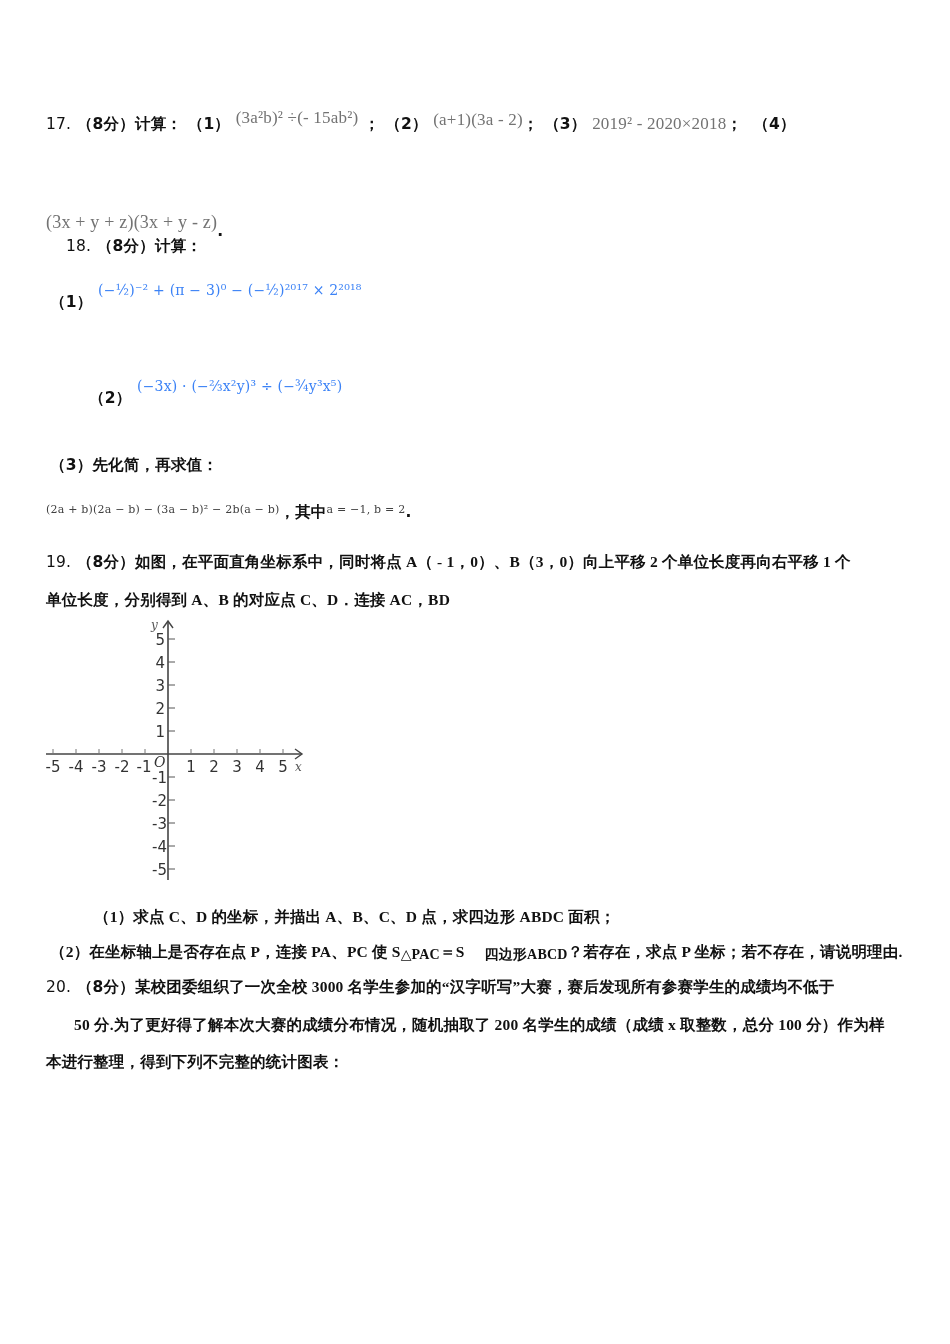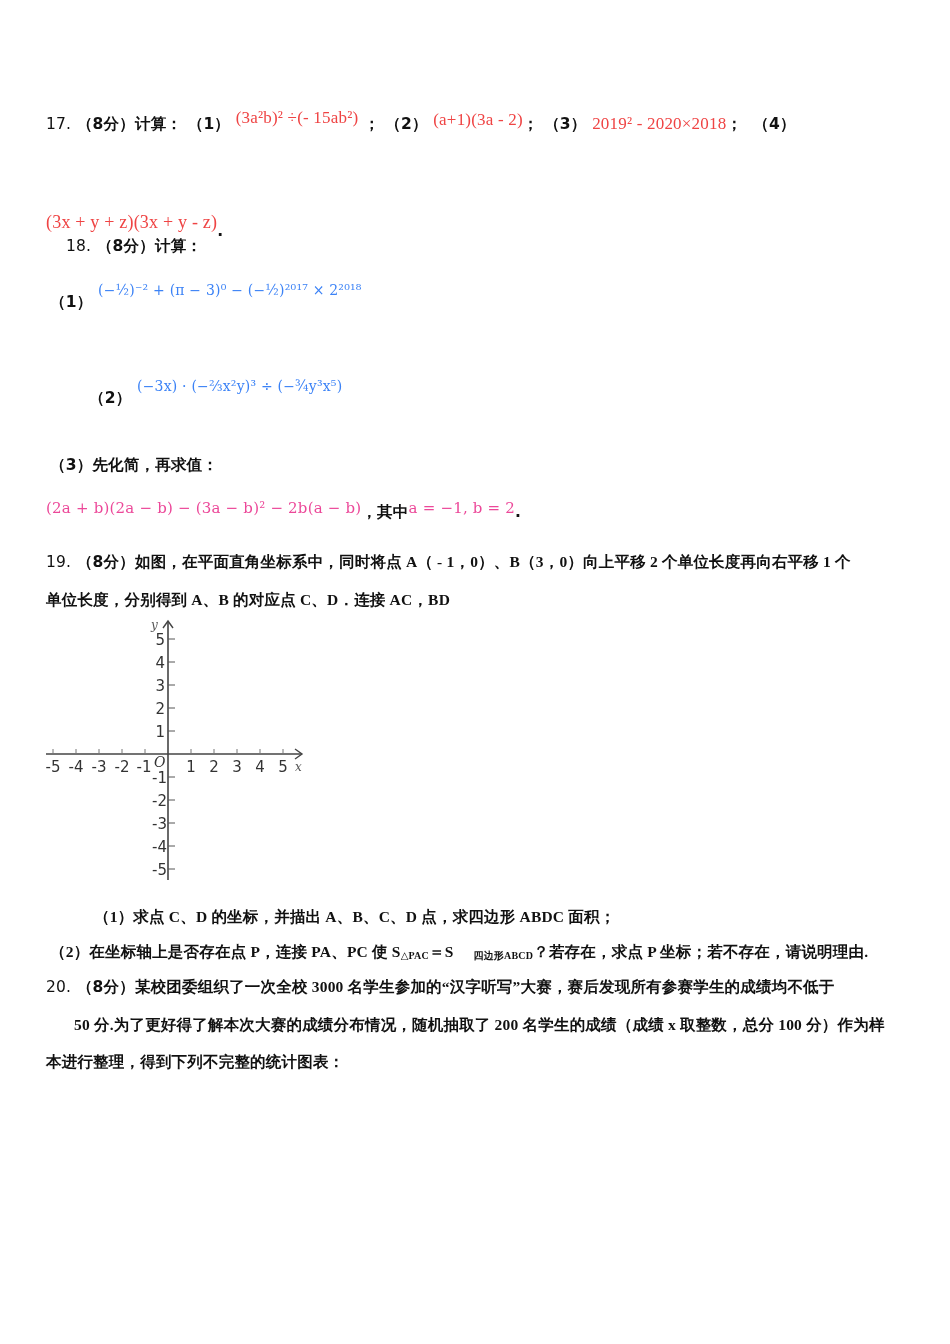--- a/index.html
+++ b/index.html
@@ -1,24 +1,24 @@
 <!DOCTYPE html>
 <html><head>
 <meta charset="utf-8">
 <style>
   html, body { margin: 0; padding: 0; background: #ffffff; }
   body { width: 950px; height: 1344px; position: relative; overflow: hidden;
          font-family: "DejaVu Sans", "Liberation Sans", sans-serif; color: #111; }
   .line { position: absolute; left: 46px; white-space: nowrap; font-size: 15.5px; font-weight: bold; letter-spacing: 0.2px; }
   .num { font-family: "DejaVu Sans", sans-serif; font-weight: normal; }
-  .math { font-family: "Liberation Serif", "DejaVu Serif", serif; font-weight: normal; font-size: 17px; color: #ef4444; }
+  .math { font-family: "Liberation Serif", "DejaVu Serif", serif; font-weight: normal; font-size: 17px; color: #737373; }
   .mathc { font-family: "DejaVu Serif", "Liberation Serif", serif; font-weight: normal; font-size: 14px; color: #3b82f6; }
-  .mathc2 { font-family: "DejaVu Serif", "Liberation Serif", serif; font-weight: normal; font-size: 15px; color: #ec4899; }
+  .mathc2 { font-family: "DejaVu Serif", "Liberation Serif", serif; font-weight: normal; font-size: 11px; color: #404040; }
   .ser { font-family: "Liberation Serif", "DejaVu Serif", serif; }
-  .sub { font-size: 10px; vertical-align: -2px; }
+  .sub { font-size: 14px; vertical-align: -2px; }
   #chart { position: absolute; left: 40px; top: 615px; }
   .tl { font-family: "DejaVu Sans", sans-serif; font-size: 15px; fill: #333; }
 </style>
 </head>
 <body>
 
 <div class="line" style="top:114px;">
   <span class="num">17.</span>
   <span>（8分）</span><span>计算：</span>
   <span>（1）</span>

